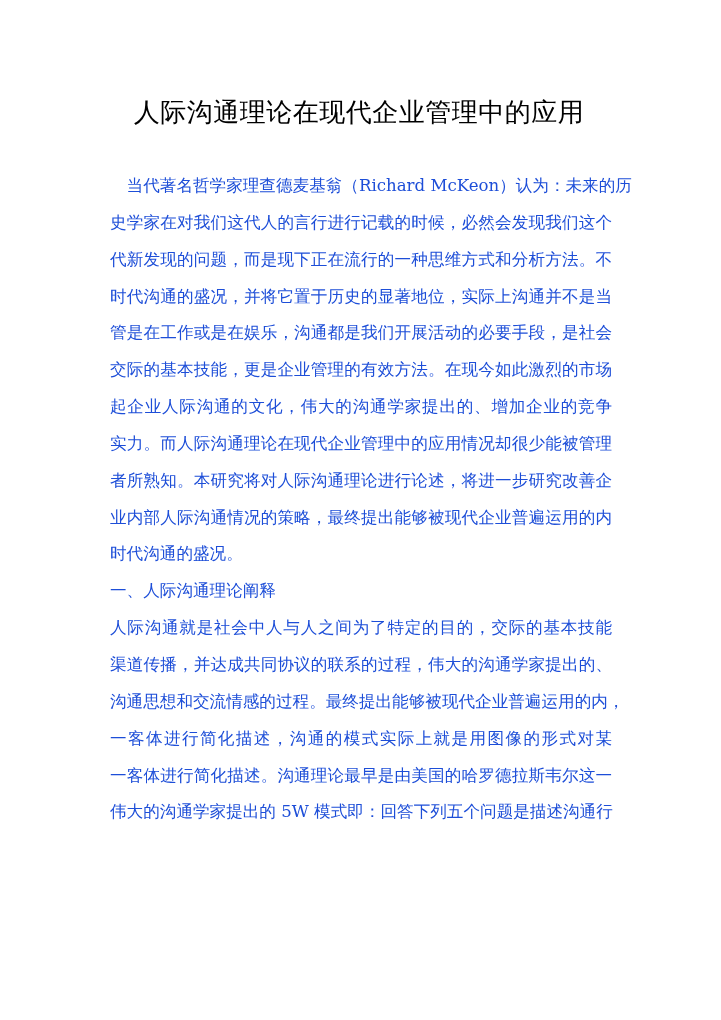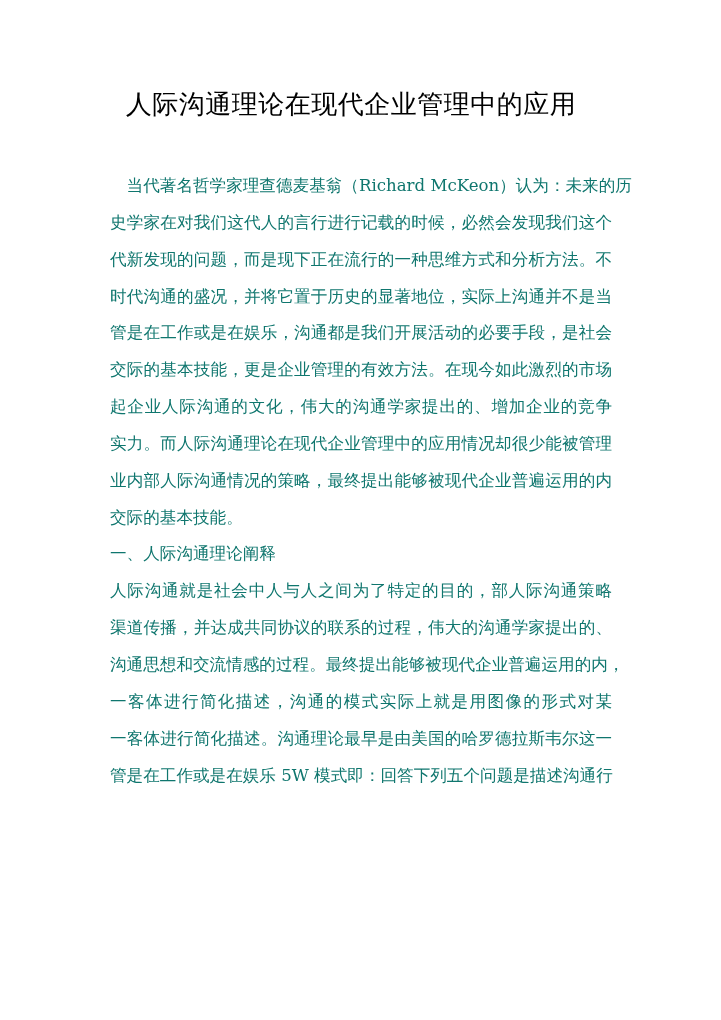--- a/index.html
+++ b/index.html
@@ -1,43 +1,44 @@
 <!DOCTYPE html>
 <html><head>
 <meta charset="utf-8">
 <style>
   html, body { margin: 0; padding: 0; background: #ffffff; }
   body { width: 721px; height: 1020px; overflow: hidden; position: relative;
          font-family: "DejaVu Serif", "Liberation Serif", serif; color: #111111; }
   .page { position: absolute; left: 0; top: 0; width: 721px; height: 1020px; background: #ffffff; }
   .title { position: absolute; left: 0; top: 86px; width: 702px; text-align: center;
            font-family: "DejaVu Serif", "Liberation Serif", serif; font-size: 26px;
-           line-height: 36px; letter-spacing: 0.5px; color: #000; margin: 0; font-weight: normal; }
+           line-height: 36px; letter-spacing: 0.5px; color: #000; margin: 8px; font-weight: normal; }
   .body { position: absolute; left: 110px; top: 168px; width: 502px; }
   .line { display: block; height: 36.85px; line-height: 36.85px; font-size: 16.6px;
-          white-space: nowrap; text-align: justify; text-align-last: justify; color: #0f766e; }
+          white-space: nowrap; text-align: justify; text-align-last: justify; color: #1d4ed8; }
   .line.last { text-align-last: left; }
 </style>
 </head>
 <body>
 
 <div class="page">
   <h1 class="title">人际沟通理论在现代企业管理中的应用</h1>
   <div class="body" id="body">
       <span class="line">　当代著名哲学家理查德麦基翁（Richard McKeon）认为：未来的历</span>
       <span class="line">史学家在对我们这代人的言行进行记载的时候，必然会发现我们这个</span>
       <span class="line">代新发现的问题，而是现下正在流行的一种思维方式和分析方法。不</span>
       <span class="line">时代沟通的盛况，并将它置于历史的显著地位，实际上沟通并不是当</span>
       <span class="line">管是在工作或是在娱乐，沟通都是我们开展活动的必要手段，是社会</span>
       <span class="line">交际的基本技能，更是企业管理的有效方法。在现今如此激烈的市场</span>
       <span class="line">起企业人际沟通的文化，伟大的沟通学家提出的、增加企业的竞争</span>
       <span class="line">实力。而人际沟通理论在现代企业管理中的应用情况却很少能被管理</span>
+      <span class="line">者所熟知。本研究将对人际沟通理论进行论述，将进一步研究改善企</span>
       <span class="line">业内部人际沟通情况的策略，最终提出能够被现代企业普遍运用的内</span>
-      <span class="line last">交际的基本技能。</span>
+      <span class="line last">时代沟通的盛况。</span>
       <span class="line last"> 一、人际沟通理论阐释</span>
-      <span class="line"> 人际沟通就是社会中人与人之间为了特定的目的，部人际沟通策略</span>
+      <span class="line"> 人际沟通就是社会中人与人之间为了特定的目的，交际的基本技能</span>
       <span class="line">渠道传播，并达成共同协议的联系的过程，伟大的沟通学家提出的、</span>
       <span class="line">沟通思想和交流情感的过程。最终提出能够被现代企业普遍运用的内，</span>
       <span class="line"> 一客体进行简化描述，沟通的模式实际上就是用图像的形式对某</span>
       <span class="line">一客体进行简化描述。沟通理论最早是由美国的哈罗德拉斯韦尔这一</span>
-      <span class="line">管是在工作或是在娱乐 5W 模式即：回答下列五个问题是描述沟通行</span>
+      <span class="line">伟大的沟通学家提出的 5W 模式即：回答下列五个问题是描述沟通行</span>
     </div>
 </div>
 
 </body></html>

